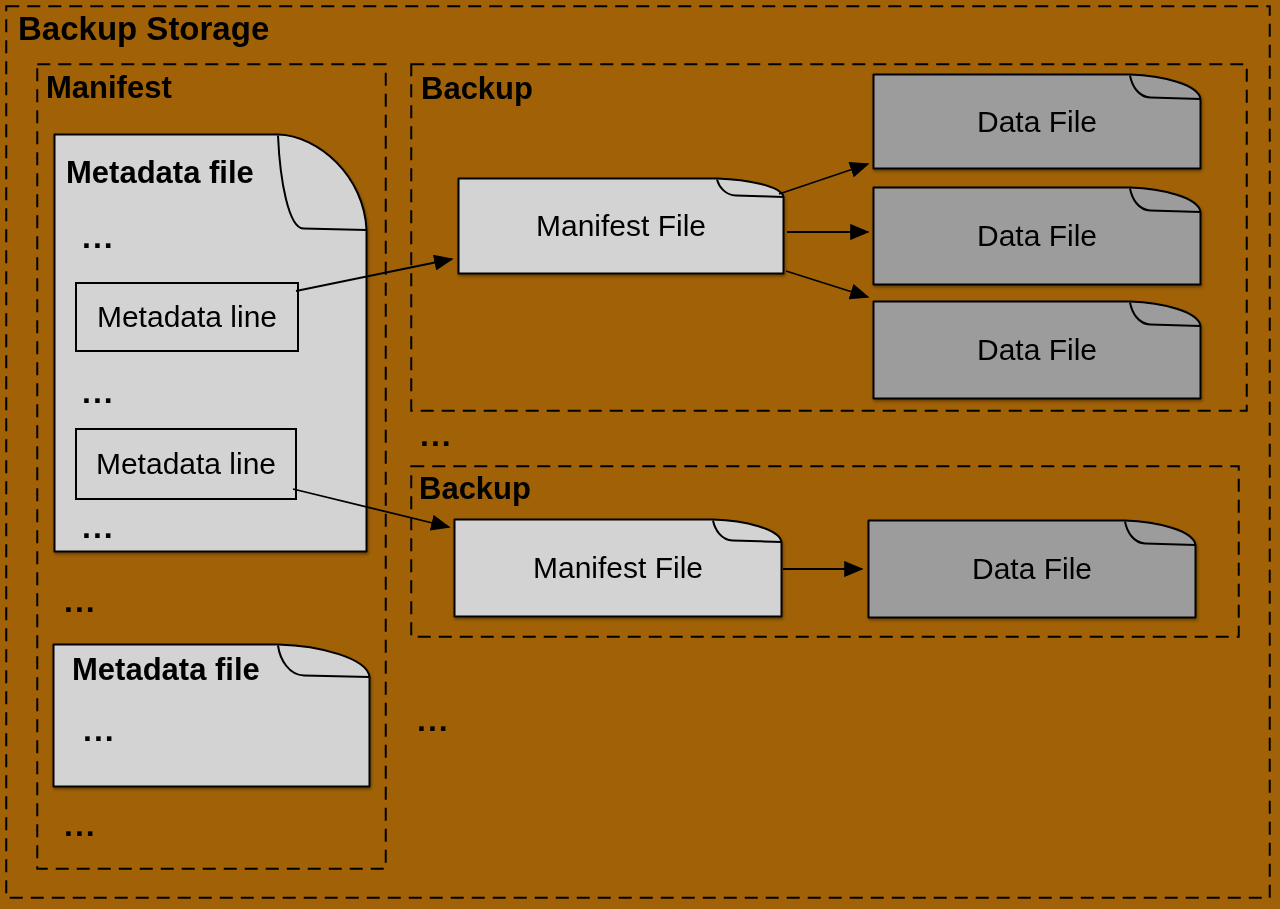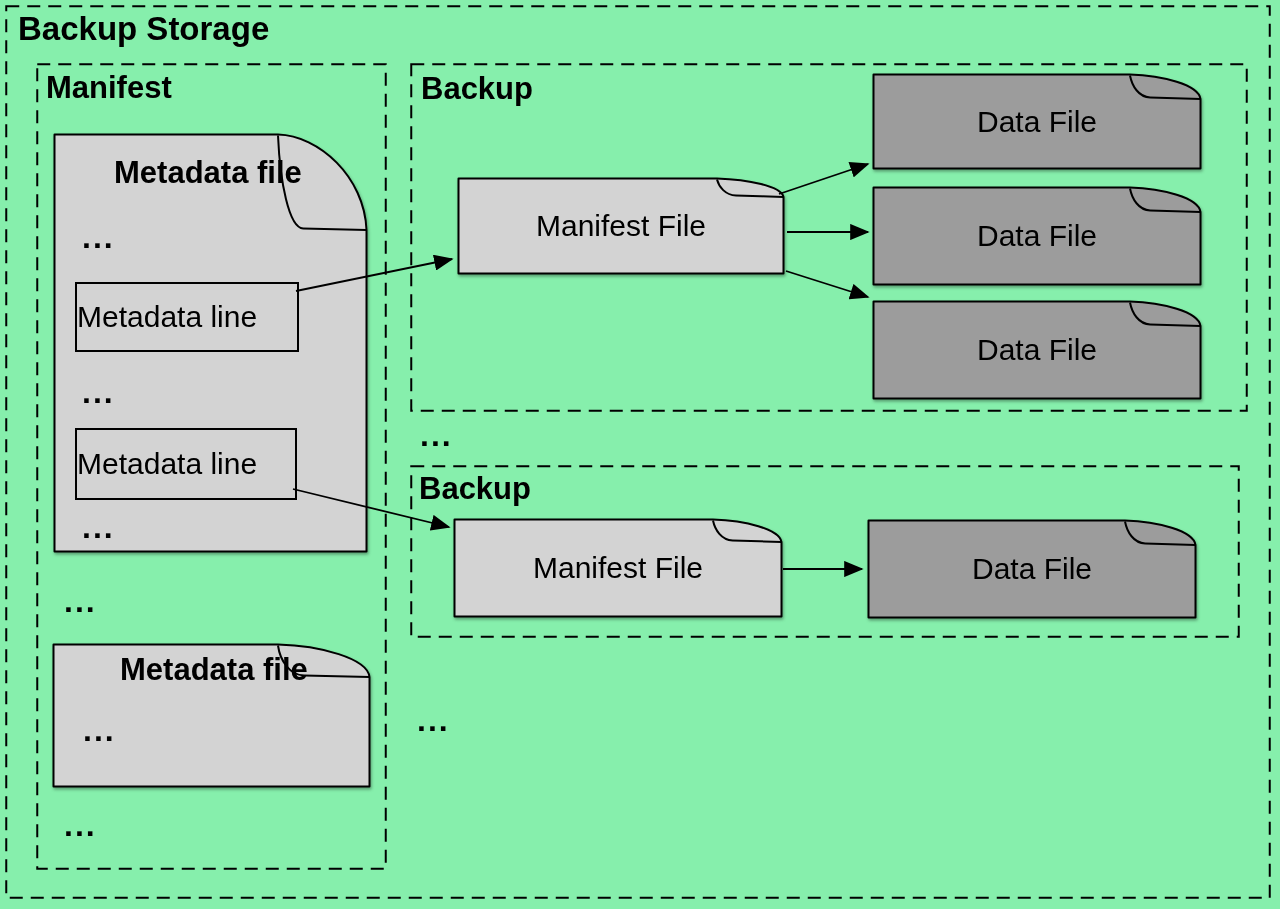--- a/index.html
+++ b/index.html
@@ -1,39 +1,39 @@
 <!DOCTYPE html>
 <html><head>
 <meta charset="utf-8">
 <style>
   html,body{margin:0;padding:0;background:#fff;}
   .canvas{
-    position:relative;width:1280px;height:909px;background:#86efac;
+    position:relative;width:1280px;height:909px;background:#a16207;
     font-family:"Liberation Sans",sans-serif;color:#000;overflow:hidden;
   }
   .dashed-box{position:absolute;}
   .dash-rect{position:absolute;left:0;top:0;pointer-events:none;}
   .box-label{
     position:absolute;font-weight:bold;font-size:31px;line-height:1.1;white-space:nowrap;
   }
   .main-title{font-size:33px;}
   .doc{position:absolute;}
   .doc > svg{position:absolute;left:0;top:0;overflow:visible;
     filter:drop-shadow(1px 2px 1.5px rgba(0,0,0,0.35));}
   .doc-title{
-    position:absolute;font-weight:bold;font-size:31px;line-height:1.1;white-space:nowrap;margin-left:48px;
+    position:absolute;font-weight:bold;font-size:31px;line-height:1.1;white-space:nowrap;
   }
   .doc-center-label{
     position:absolute;left:0;top:0;right:0;bottom:0;
     display:flex;align-items:center;justify-content:center;
     font-size:30px;line-height:1;white-space:nowrap;
   }
   .inner-box{
     position:absolute;border:2px solid #000;background:transparent;
-    display:flex;align-items:center;justify-content:flex-start;
+    display:flex;align-items:center;justify-content:center;
     font-size:30px;line-height:1;white-space:nowrap;
   }
   .ellipsis{
     position:absolute;font-weight:bold;font-size:32px;line-height:1;
     letter-spacing:2px;white-space:nowrap;
   }
   .arrows{position:absolute;left:0;top:0;pointer-events:none;}
 </style>
 </head>
 <body>

